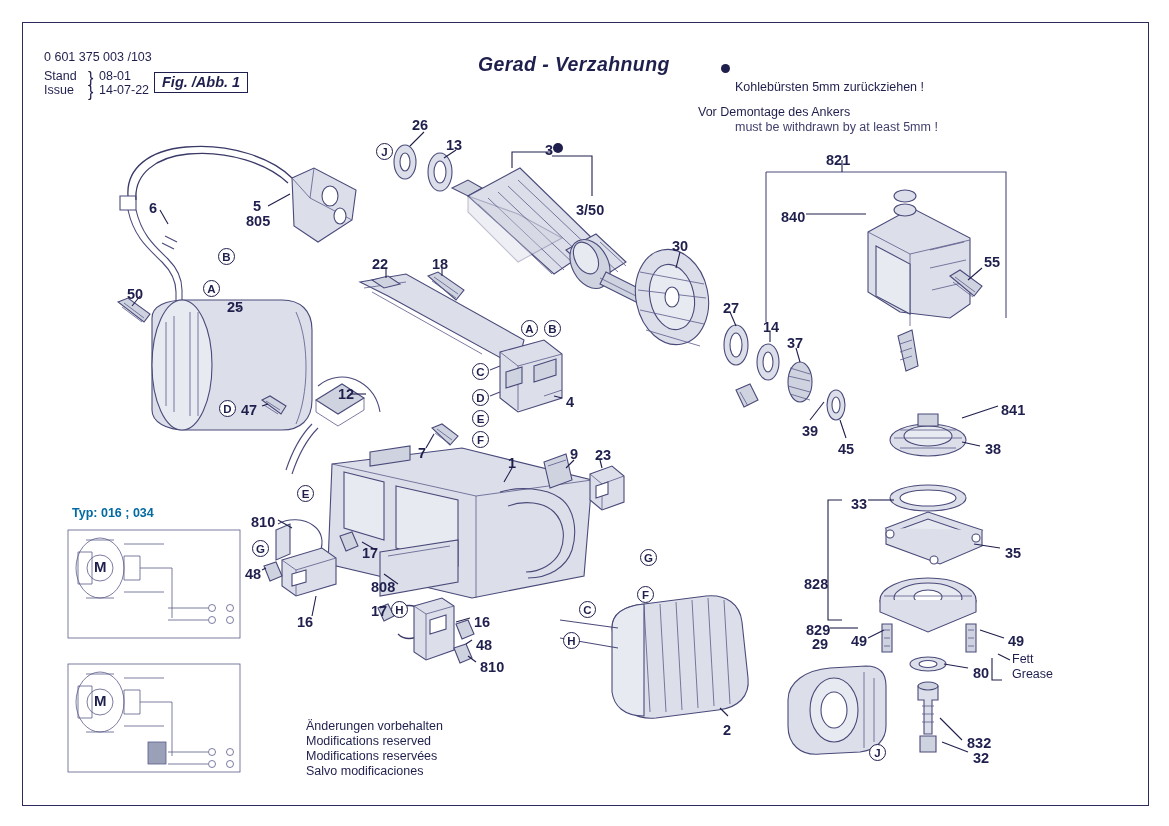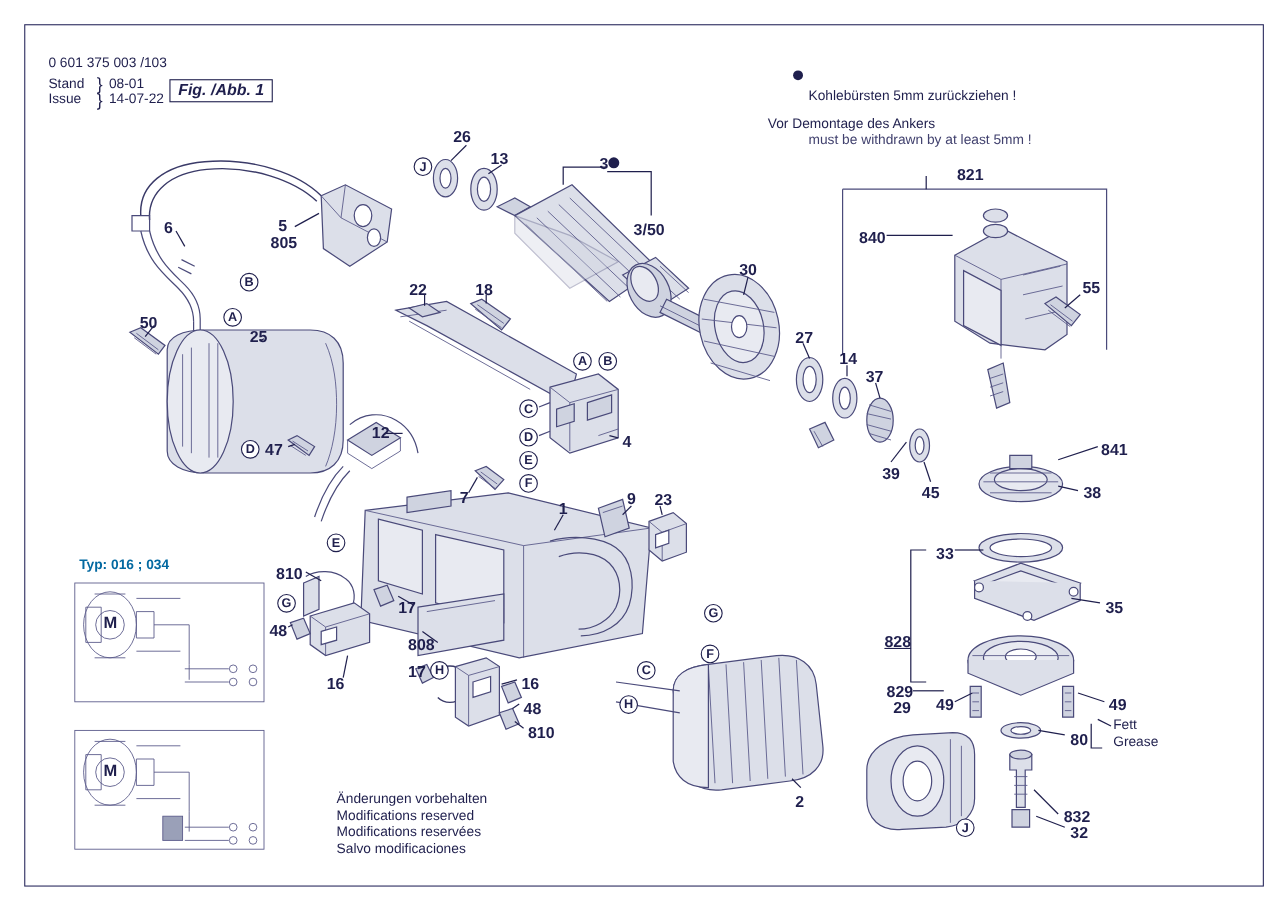--- a/index.html
+++ b/index.html
@@ -61,20 +61,21 @@
 
   <div class="abs hdr" style="left:44px;top:50px;">0 601 375 003 /103</div>
   <div class="abs hdr" style="left:44px;top:69px;text-align:center;">Stand</div>
   <div class="abs hdr" style="left:44px;top:83px;">Issue</div>
   <div class="abs hdr" style="left:88px;top:69px;font-size:16px;">}</div>
   <div class="abs hdr" style="left:88px;top:83px;font-size:16px;">}</div>
   <div class="abs hdr" style="left:99px;top:69px;">08-01</div>
   <div class="abs hdr" style="left:99px;top:83px;">14-07-22</div>
   <div class="abs figbox" style="left:154px;top:72px;">Fig. /Abb. 1</div>
 
+  <div class="abs title" style="left:478px;top:53px;">Gerad - Verzahnung</div>
 
   <div class="abs dot" style="left:721px;top:64px;"></div>
   <div class="abs note" style="left:698px;top:60px;margin-top:45px;">Vor Demontage des Ankers</div>
   <div class="abs note" style="left:735px;top:80px;">Kohlebürsten 5mm zurückziehen !</div>
   <div class="abs note" style="left:735px;top:120px;color:#41416e;">must be withdrawn by at least 5mm !</div>
 
   <svg class="abs" style="left:0;top:0;" width="1169" height="826" viewBox="0 0 1169 826">
 
     <g>
       <path class="st2" d="M128,196 C126,168 150,150 186,147 C230,143 272,158 292,178"></path>
@@ -438,34 +439,34 @@
   <div class="abs num" style="left:227px;top:299px;">25</div>
   <div class="abs num" style="left:372px;top:256px;">22</div>
   <div class="abs num" style="left:432px;top:256px;">18</div>
   <div class="abs num" style="left:672px;top:238px;">30</div>
   <div class="abs num" style="left:723px;top:300px;">27</div>
   <div class="abs num" style="left:763px;top:319px;">14</div>
   <div class="abs num" style="left:787px;top:335px;text-align:right;">37</div>
   <div class="abs num" style="left:802px;top:423px;">39</div>
   <div class="abs num" style="left:838px;top:441px;">45</div>
   <div class="abs num" style="left:984px;top:254px;">55</div>
-  <div class="abs num" style="left:826px;top:152px;margin-left:44px;">821</div>
+  <div class="abs num" style="left:826px;top:152px;">821</div>
   <div class="abs num" style="left:781px;top:209px;">840</div>
   <div class="abs num" style="left:1001px;top:402px;">841</div>
   <div class="abs num" style="left:985px;top:441px;">38</div>
   <div class="abs num" style="left:338px;top:386px;">12</div>
   <div class="abs num" style="left:241px;top:402px;">47</div>
   <div class="abs num" style="left:566px;top:394px;">4</div>
   <div class="abs num" style="left:418px;top:445px;">7</div>
   <div class="abs num" style="left:508px;top:455px;">1</div>
   <div class="abs num" style="left:570px;top:446px;">9</div>
   <div class="abs num" style="left:595px;top:447px;">23</div>
   <div class="abs num" style="left:851px;top:496px;">33</div>
   <div class="abs num" style="left:1005px;top:545px;">35</div>
-  <div class="abs num" style="left:804px;top:576px;text-decoration:underline;">828</div>
+  <div class="abs num" style="left:804px;top:576px;">828</div>
   <div class="abs num" style="left:806px;top:622px;">829</div>
   <div class="abs num" style="left:812px;top:636px;">29</div>
   <div class="abs num" style="left:851px;top:633px;">49</div>
   <div class="abs num" style="left:1008px;top:633px;">49</div>
   <div class="abs num" style="left:973px;top:665px;">80</div>
   <div class="abs num" style="left:967px;top:735px;">832</div>
   <div class="abs num" style="left:973px;top:750px;">32</div>
   <div class="abs num" style="left:251px;top:514px;">810</div>
   <div class="abs num" style="left:245px;top:566px;">48</div>
   <div class="abs num" style="left:362px;top:545px;">17</div>

